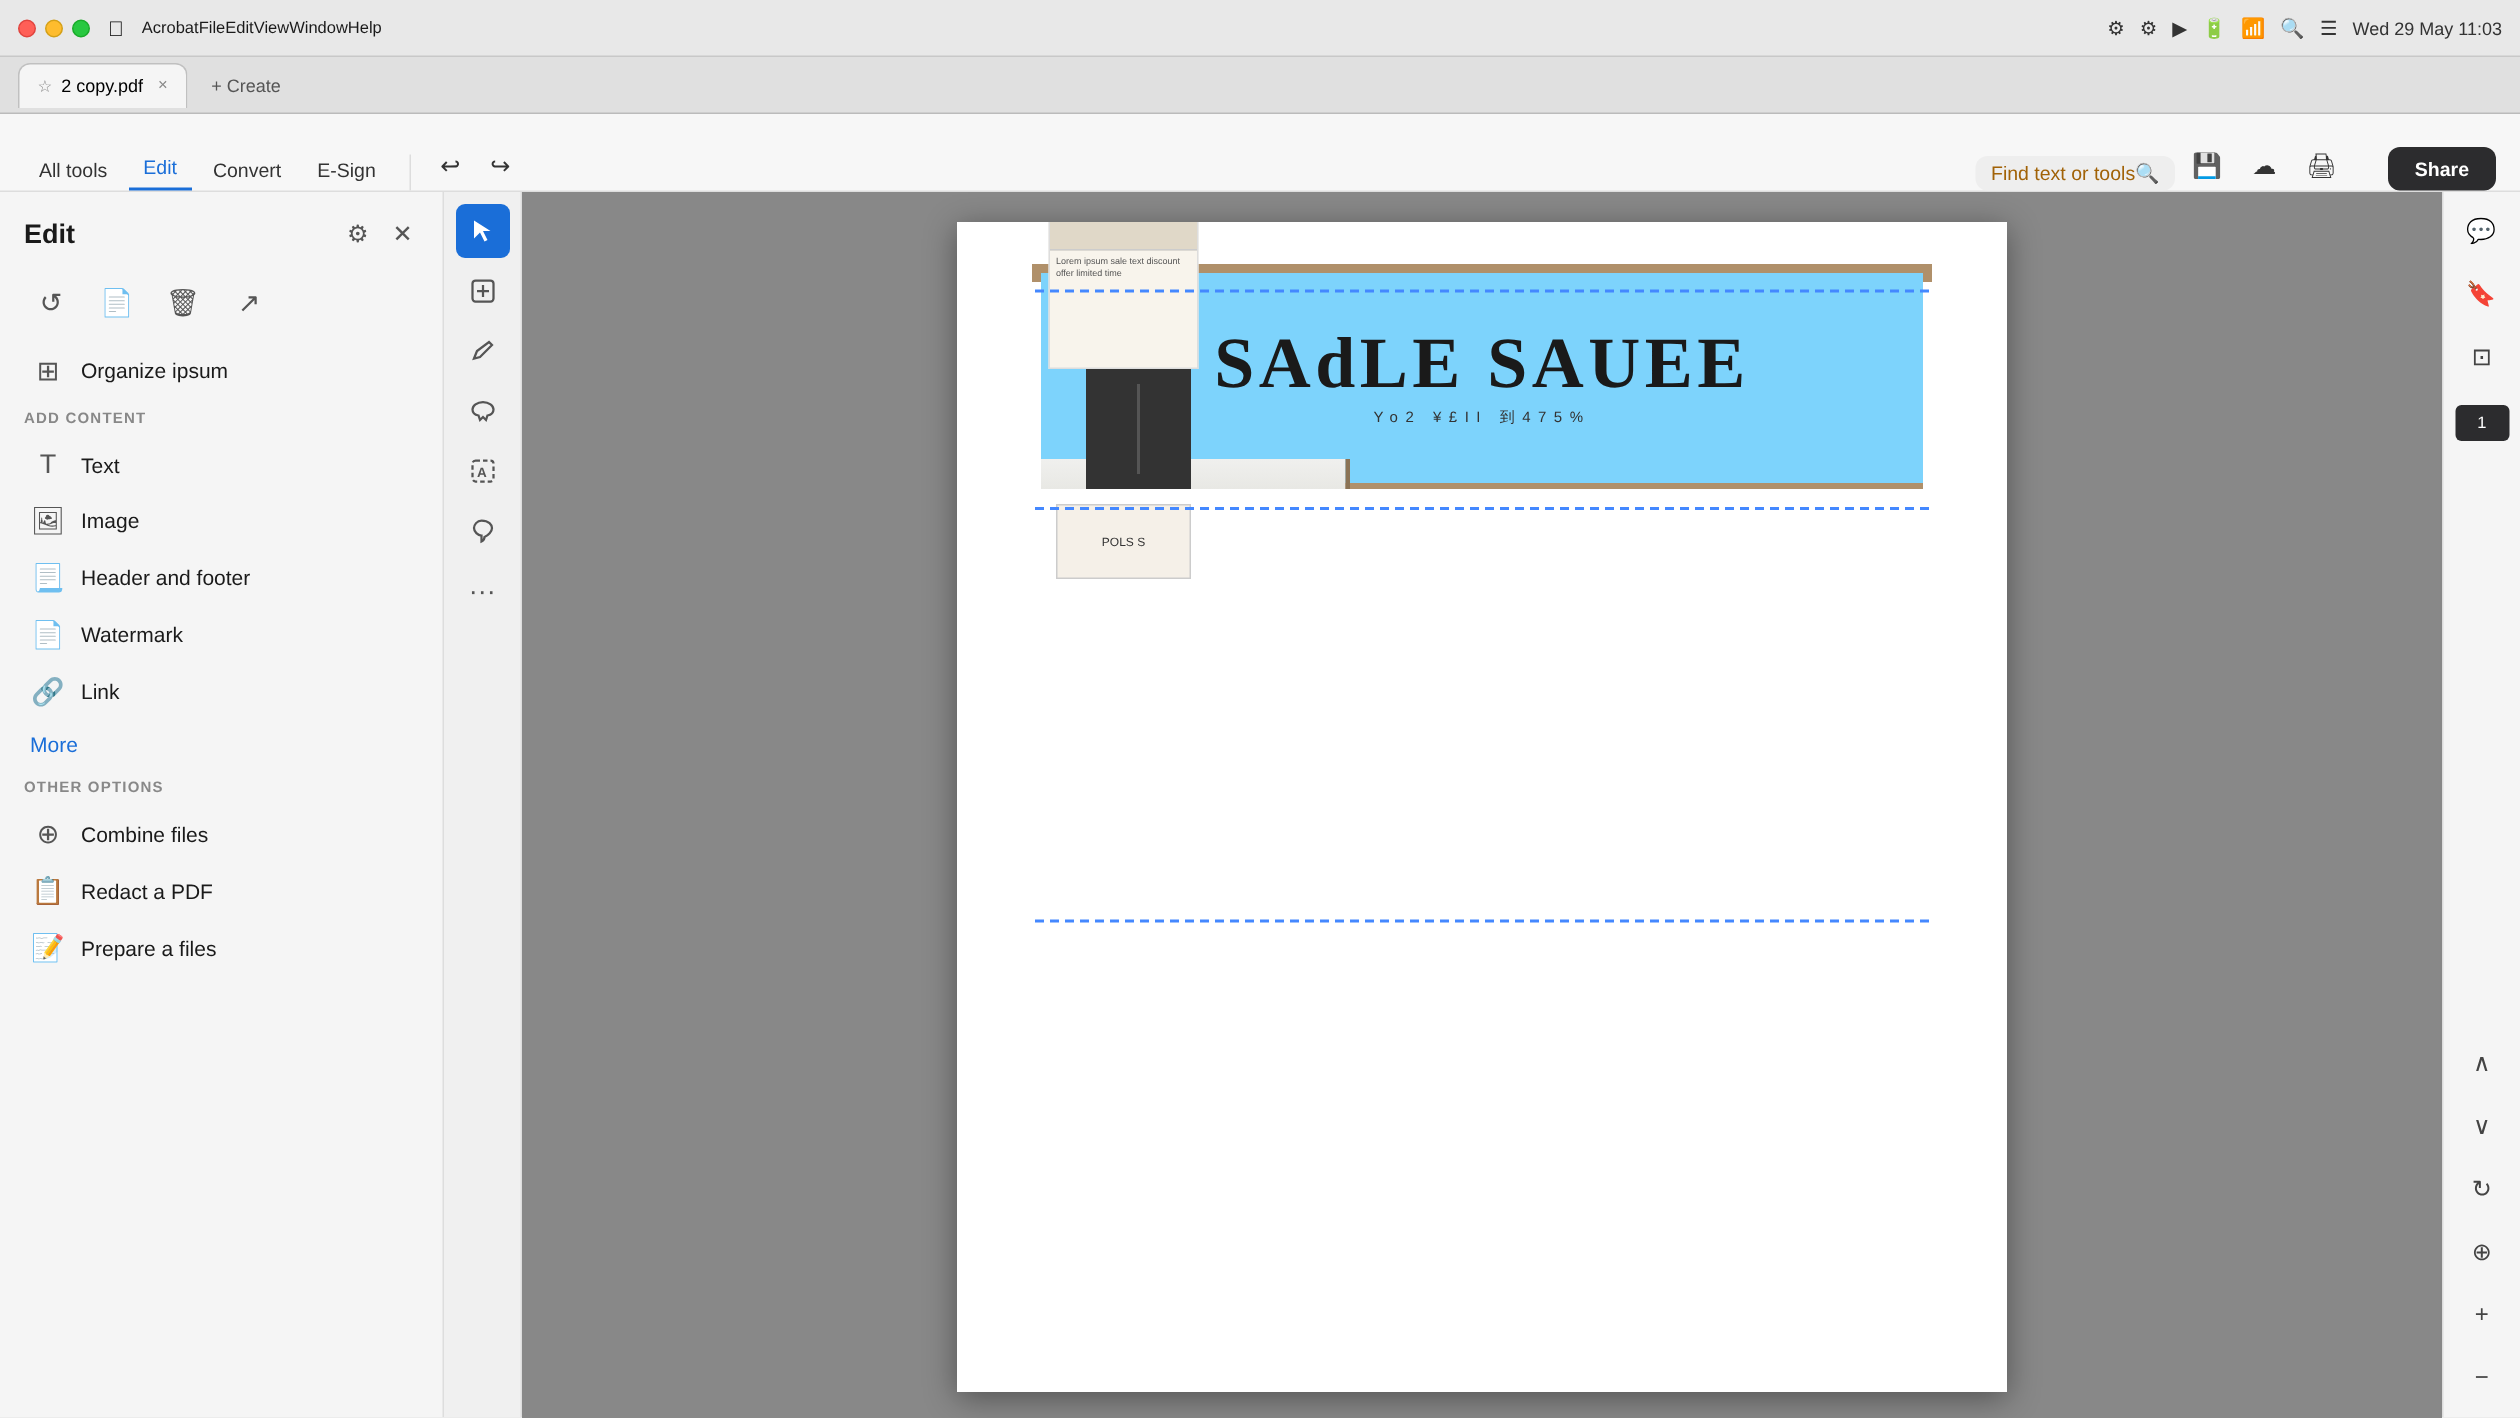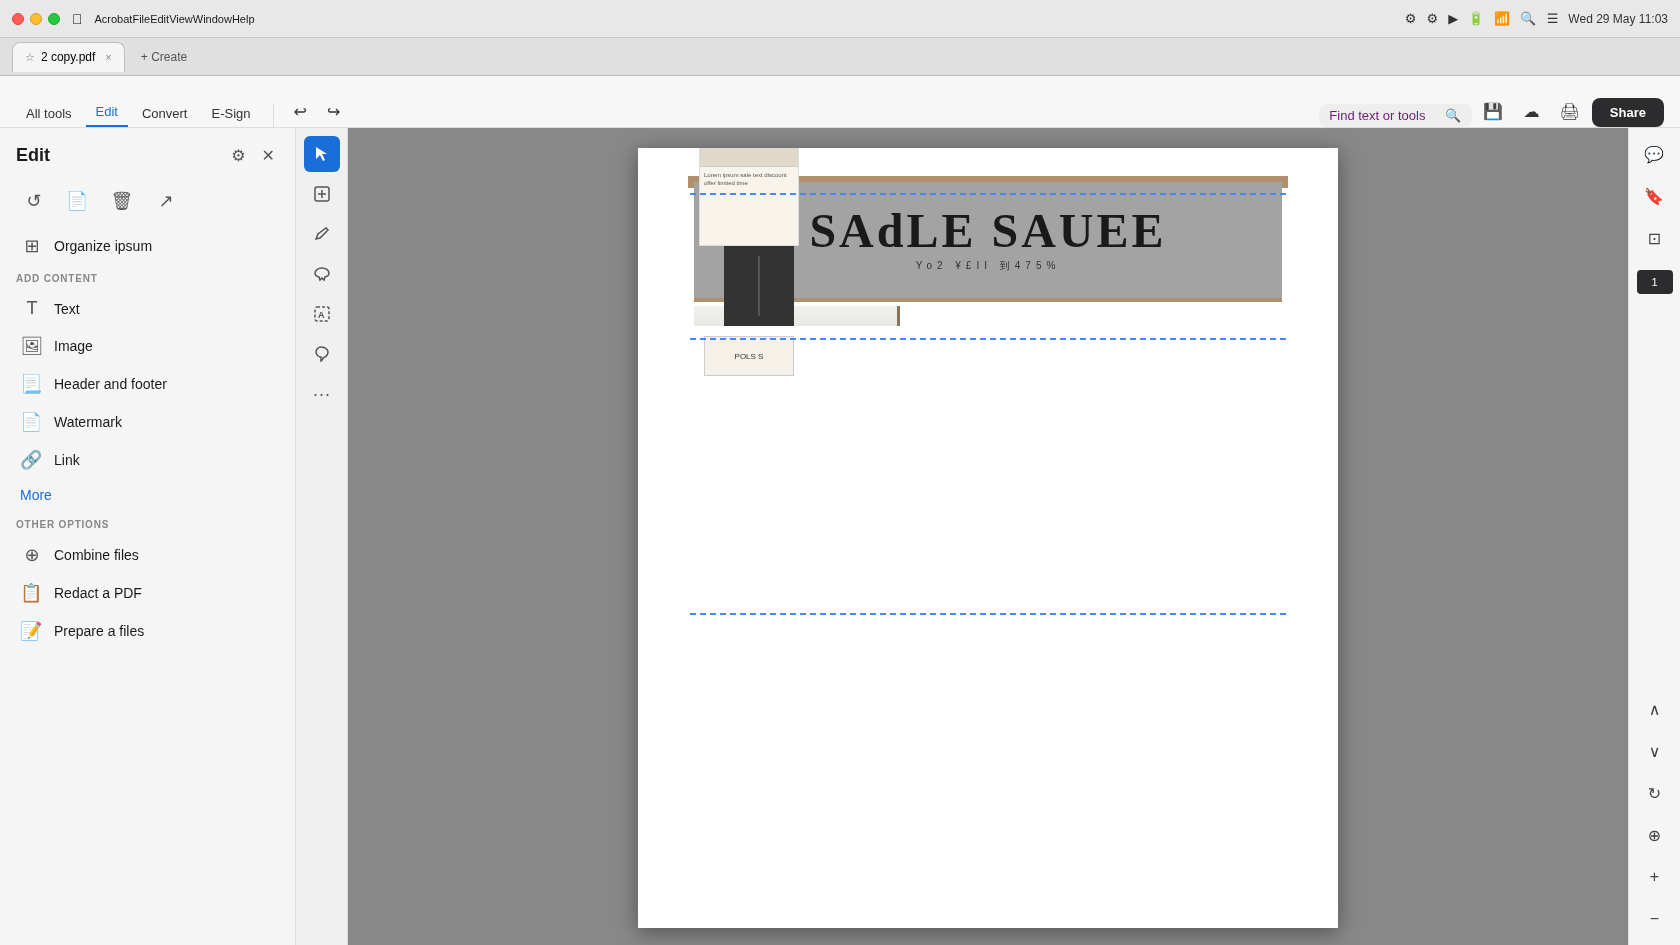--- a/index.html
+++ b/index.html
@@ -69,38 +69,38 @@
       display: flex;
       align-items: center;
       gap: 4px;
     }
     .tool-btn.active { color: #1a6ed8; border-bottom: 2px solid #1a6ed8; border-radius: 0; }
     .toolbar-divider { width: 1px; height: 24px; background: #ddd; margin: 0 8px; }
     .toolbar-spacer { flex: 1; }
     .find-tools {
       display: flex;
       align-items: center;
-      gap: 20px;
+      gap: 0;
       background: #eeeeee;
       border-radius: 8px;
       padding: 4px 10px;
       font-size: 13px;
-      color: #701a75;
+      color: #a16207;
       cursor: pointer;
     }
     .share-btn {
       background: #2c2c2e;
       color: white;
       border: none;
       padding: 7px 18px;
       border-radius: 8px;
       font-size: 13px;
       font-weight: 600;
       cursor: pointer;
-      margin-left: 0;
+      margin-left: 22px;
     }
     .icon-btn {
       background: none;
       border: none;
       cursor: pointer;
       padding: 6px 8px;
       border-radius: 6px;
       color: #333;
       font-size: 16px;
     }
@@ -425,30 +425,30 @@
 
   <div class="pdf-area">
     <div class="pdf-page">
 
       <div style="position:relative;width:100%;height:100%;background:#9a7d5a;">
 
         <div style="position:absolute;inset:0;background:linear-gradient(180deg,#a08060 0%,#987558 40%,#9a7d62 100%);"></div>
 
         <div style="position:absolute;top:28px;left:50px;right:50px;bottom:0;background:#e8e0d4;border:6px solid #b0906a;">
 
-          <div style="position:absolute;top:0;left:0;right:0;height:120px;background:#a3a3a3;border-bottom:4px solid #b0906a;display:flex;flex-direction:column;align-items:center;justify-content:center;">
+          <div style="position:absolute;top:0;left:0;right:0;height:144px;background:#7dd3fc;border-bottom:4px solid #b0906a;display:flex;flex-direction:column;align-items:center;justify-content:center;">
             <div style="font-size:48px;font-weight:900;color:#1a1a1a;letter-spacing:3px;font-family:Georgia,serif;line-height:1;">SAdLE SAUEE</div>
             <div style="font-size:10px;color:#333;letter-spacing:5px;margin-top:4px;">Yo2 ¥£II 到475%</div>
           </div>
 
           <div style="position:absolute;top:124px;left:0;right:0;bottom:0;background:linear-gradient(180deg,#e8ecea 0%,#d8e0de 100%);">
 
             <div style="position:absolute;top:0;left:0;width:35%;bottom:0;border-right:3px solid #8b7355;background:linear-gradient(180deg,#f0f0ee 0%,#e8e8e4 100%);display:flex;flex-direction:column;align-items:center;padding:10px;">
 
-              <div style="position:absolute;top:30px;left:10px;width:90px;height:40px;background:#f5f0e8;border:1px solid #ccc;display:flex;align-items:center;justify-content:center;">
+              <div style="position:absolute;top:30px;left:10px;width:90px;height:50px;background:#f5f0e8;border:1px solid #ccc;display:flex;align-items:center;justify-content:center;">
                 <span style="font-size:8px;text-align:center;color:#333;">POLS S</span>
               </div>
 
               <div style="position:absolute;bottom:80px;left:5px;width:100px;height:140px;background:#f8f4ec;border:1px solid #ddd;">
                 <div style="height:60px;background:#e0d8c8;border-bottom:1px solid #ccc;display:flex;align-items:center;justify-content:center;">
                   
                 </div>
                 <div style="padding:4px;font-size:6px;color:#555;line-height:1.4;">Lorem ipsum sale text discount offer limited time</div>
               </div>
 

